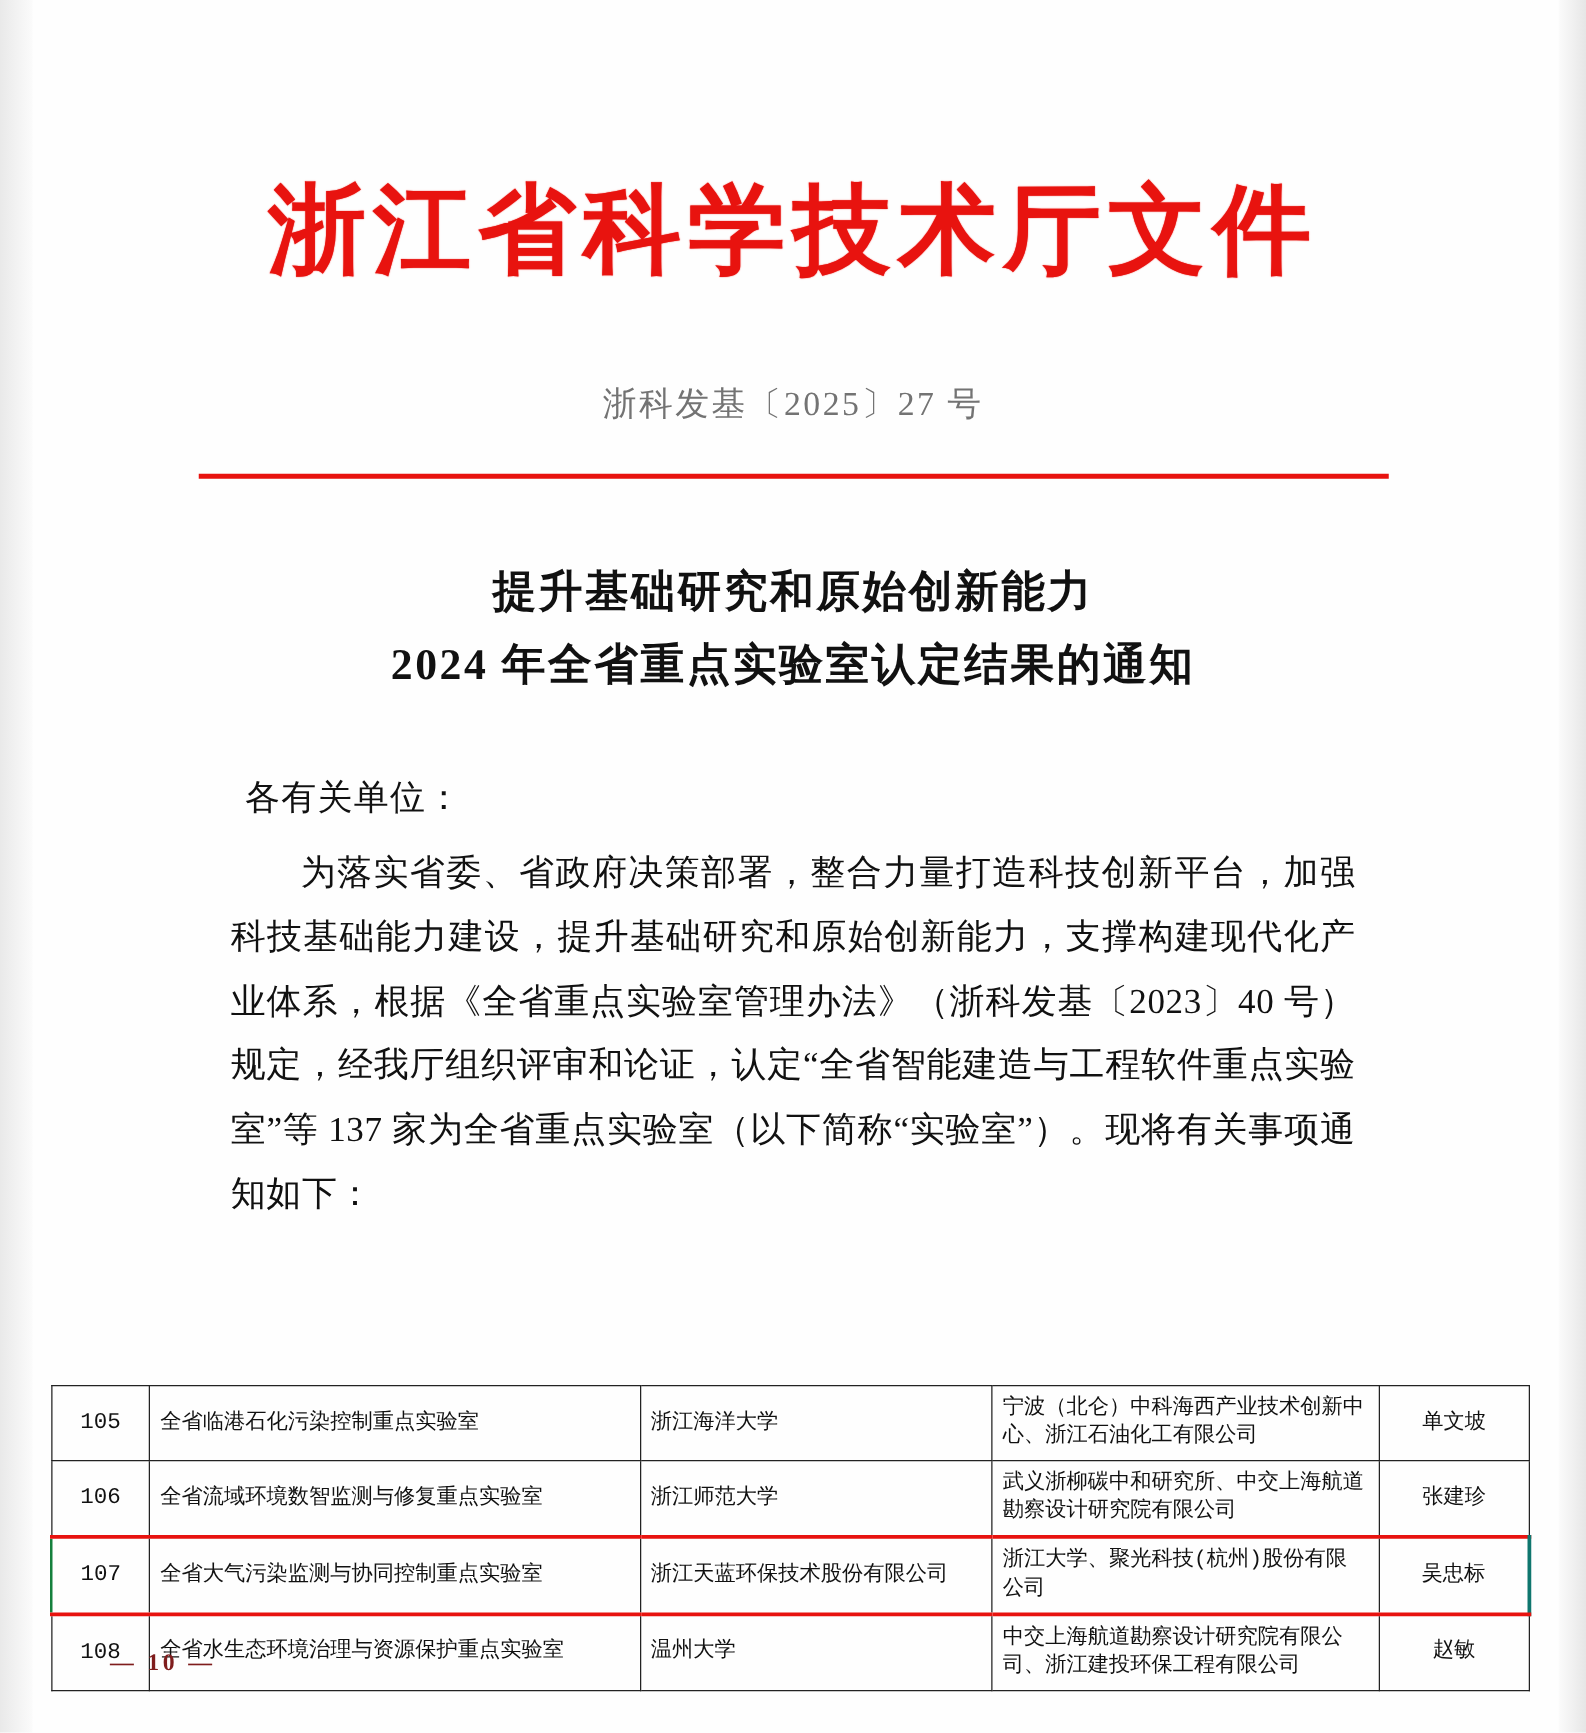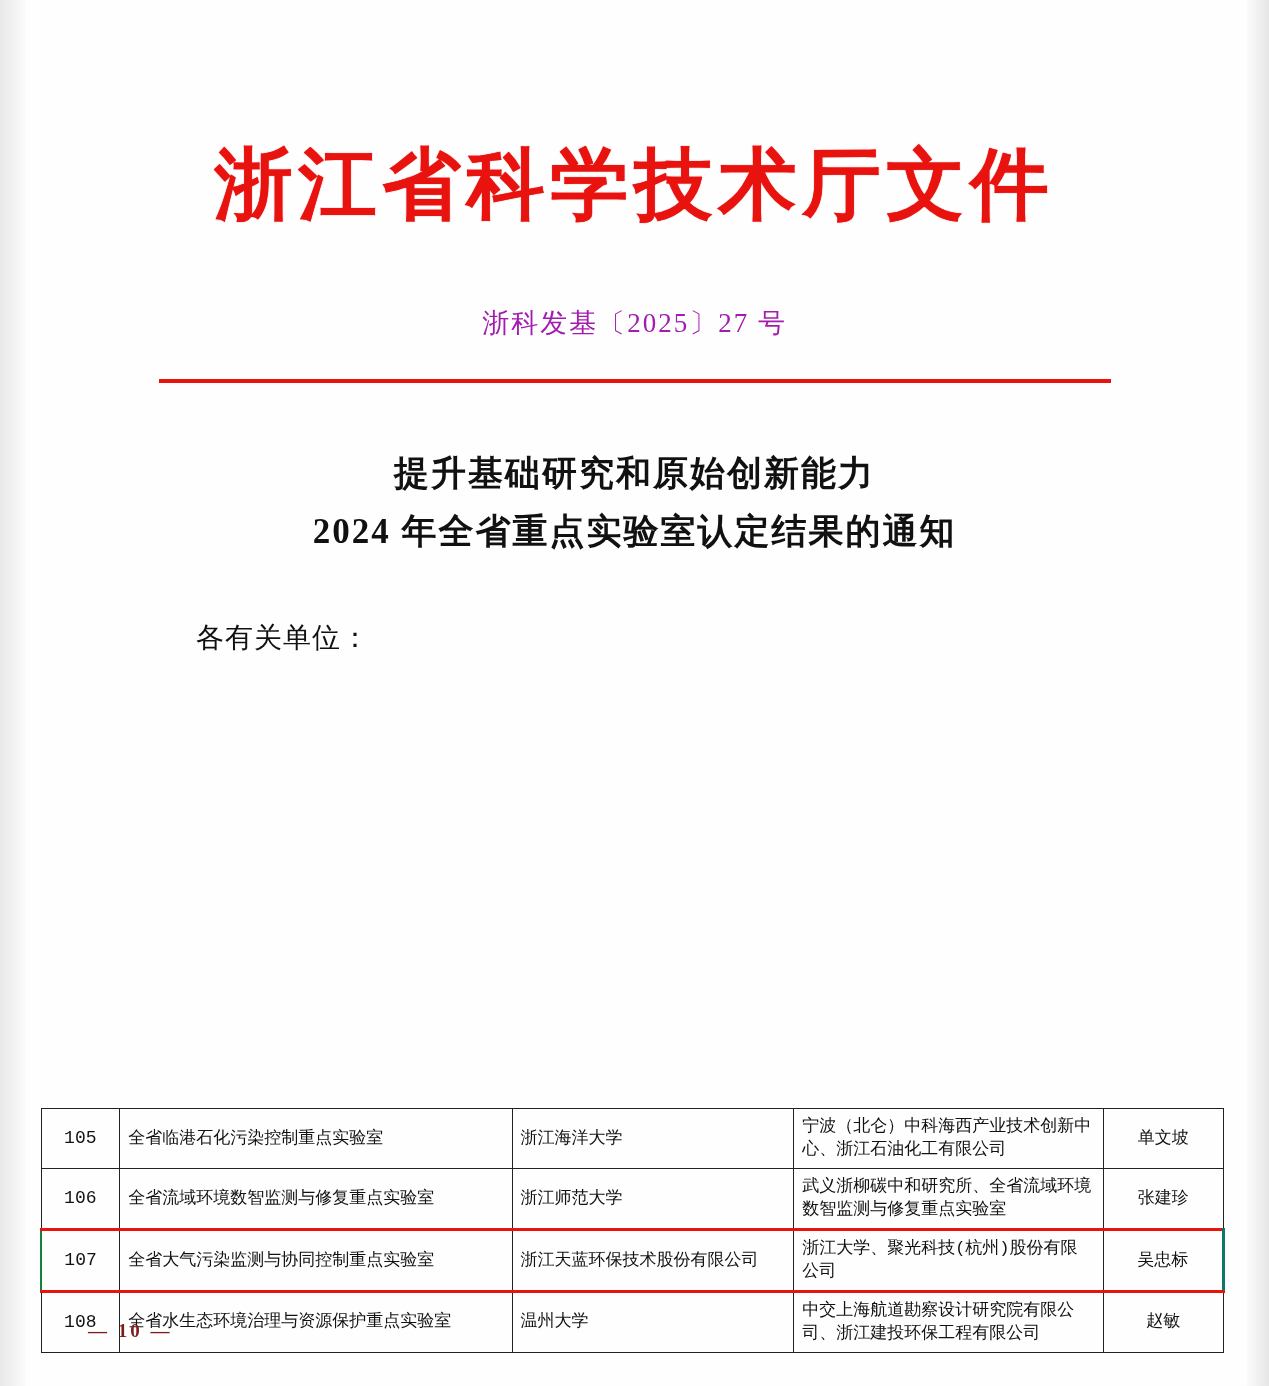--- a/index.html
+++ b/index.html
@@ -53,21 +53,21 @@
     margin-top: 140px;
     line-height: 1.12;
     text-shadow: 0 0 1px #e8130f;
   }
 
   .doc-number {
     text-align: center;
     font-size: 27px;
     letter-spacing: 2px;
     margin-top: 78px;
-    color: #a21caf;
+    color: #737373;
   }
 
   .red-rule {
     width: 952px;
     height: 4px;
     background: #e8130f;
     margin: 38px auto 0 auto;
   }
 
   .subject {
@@ -169,38 +169,39 @@
 
     <div class="red-rule"></div>
 
     <div class="subject">
       <span>提升基础研究和原始创新能力</span>
       <span class="line2">2024 年全省重点实验室认定结果的通知</span>
     </div>
 
     <div class="salutation">各有关单位：</div>
 
+    <div class="para">为落实省委、省政府决策部署，整合力量打造科技创新平台，加强科技基础能力建设，提升基础研究和原始创新能力，支撑构建现代化产业体系，根据《全省重点实验室管理办法》（浙科发基〔2023〕40 号）规定，经我厅组织评审和论证，认定“全省智能建造与工程软件重点实验室”等 137 家为全省重点实验室（以下简称“实验室”）。现将有关事项通知如下：</div>
 
   </div>
 
   <div class="table-wrap">
     <table class="listing">
       <tbody>
         <tr>
           <td class="c-no">105</td>
           <td class="c-lab">全省临港石化污染控制重点实验室</td>
           <td class="c-host">浙江海洋大学</td>
           <td class="c-part">宁波（北仑）中科海西产业技术创新中心、浙江石油化工有限公司</td>
           <td class="c-person">单文坡</td>
         </tr>
         <tr>
           <td class="c-no">106</td>
           <td class="c-lab">全省流域环境数智监测与修复重点实验室</td>
           <td class="c-host">浙江师范大学</td>
-          <td class="c-part">武义浙柳碳中和研究所、全省流域环境数智监测与修复重点实验室</td>
+          <td class="c-part">武义浙柳碳中和研究所、中交上海航道勘察设计研究院有限公司</td>
           <td class="c-person">张建珍</td>
         </tr>
         <tr class="highlight">
           <td class="c-no">107</td>
           <td class="c-lab">全省大气污染监测与协同控制重点实验室</td>
           <td class="c-host">浙江天蓝环保技术股份有限公司</td>
           <td class="c-part">浙江大学、聚光科技(杭州)股份有限公司</td>
           <td class="c-person">吴忠标</td>
         </tr>
         <tr>

